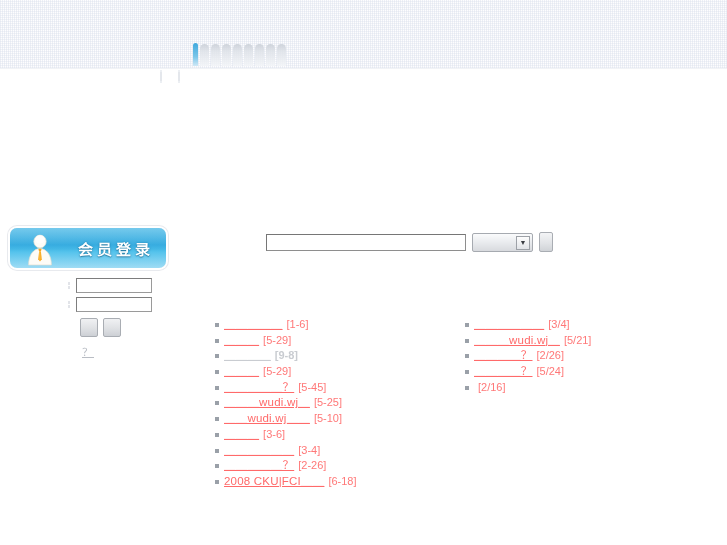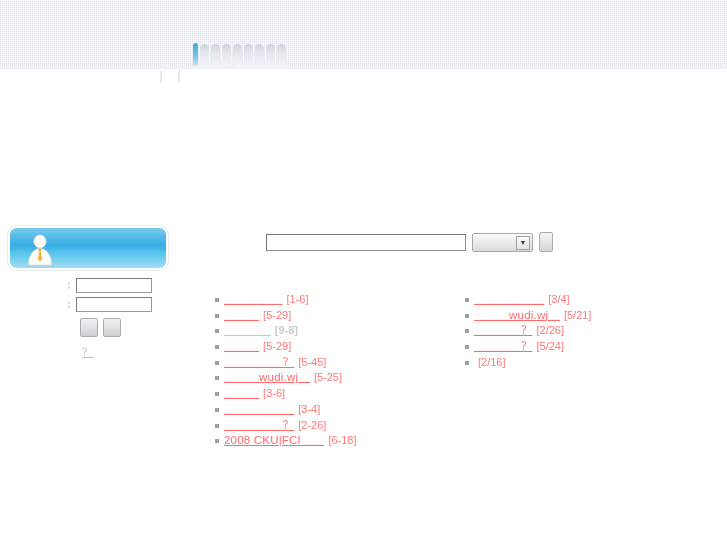--- a/index.html
+++ b/index.html
@@ -179,20 +179,21 @@
     text-decoration:underline;
     font-size:11.5px;
     letter-spacing:.2px;
     cursor:pointer;
   }
   .news-link.visited{color:#c9ccd1;}
   .news-date{
     color:#ff7878;
     font-size:11px;
     margin-left:4px;
+    margin-top:25px;
   }
   .news-date.visited{color:#c9ccd1;font-weight:bold;}
 </style>
 </head>
 <body>
 
 <div id="site-header">
   <div id="header-logo">
     <span class="logo-arch accent"></span>
     <span class="logo-arch"></span>
@@ -215,20 +216,21 @@
   <div id="login-banner">
     <div class="sheen"></div>
     <svg id="avatar-icon" viewBox="0 0 34 34">
       <ellipse cx="17" cy="9.5" rx="6.2" ry="6.4" fill="#fdfcf7" stroke="#e3ded0" stroke-width=".7"></ellipse>
       <ellipse cx="17" cy="7.2" rx="4.6" ry="4.2" fill="#ffffff" opacity=".75"></ellipse>
       <path d="M5.6 33 C5.6 22.4 10.9 16.6 17 16.6 C23.1 16.6 28.4 22.4 28.4 33 Z" fill="#fdfcf7" stroke="#e3ded0" stroke-width=".7"></path>
       <path d="M15.4 16.8 L18.6 16.8 L17.9 19.4 L16.1 19.4 Z" fill="#f5a623"></path>
       <path d="M16.1 19.4 L17.9 19.4 L18.8 27.2 L17 29.6 L15.2 27.2 Z" fill="#f7aa22"></path>
       <path d="M16.3 19.6 L17.1 19.6 L17.4 27.1 L16.6 28.2 Z" fill="#ffc85c" opacity=".8"></path>
     </svg>
+    <div id="login-banner-title">会员登录</div>
   </div>
 
   <div id="login-form">
 
     <div class="form-row">
       <span class="form-label">
           <i></i>
           <i></i>
         </span>
       <input class="form-input" id="username-input" type="text" placeholder="" style="">
@@ -286,20 +288,25 @@
       <a class="news-link" href="#">＿＿＿＿＿？</a>
       <span class="news-date">[5-45]</span>
     </div>
     <div class="news-item">
       <span class="bullet"></span>
       <a class="news-link" href="#">＿＿＿wudi.wj＿</a>
       <span class="news-date">[5-25]</span>
     </div>
     <div class="news-item">
       <span class="bullet"></span>
+      <a class="news-link" href="#">＿＿wudi.wj＿＿</a>
+      <span class="news-date">[5-10]</span>
+    </div>
+    <div class="news-item">
+      <span class="bullet"></span>
       <a class="news-link" href="#">＿＿＿</a>
       <span class="news-date">[3-6]</span>
     </div>
     <div class="news-item">
       <span class="bullet"></span>
       <a class="news-link" href="#">＿＿＿＿＿＿</a>
       <span class="news-date">[3-4]</span>
     </div>
     <div class="news-item">
       <span class="bullet"></span>

